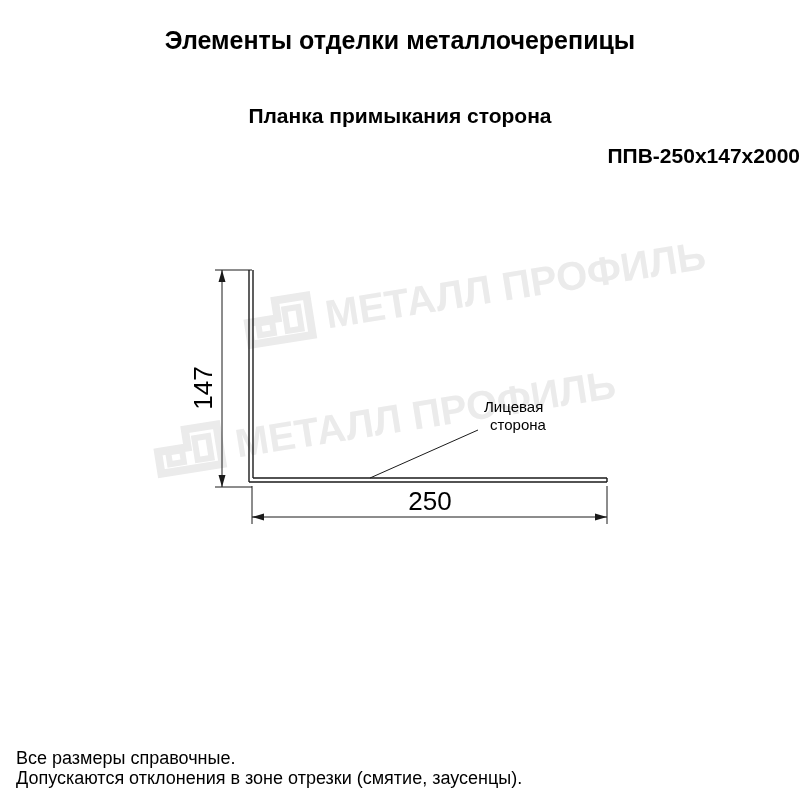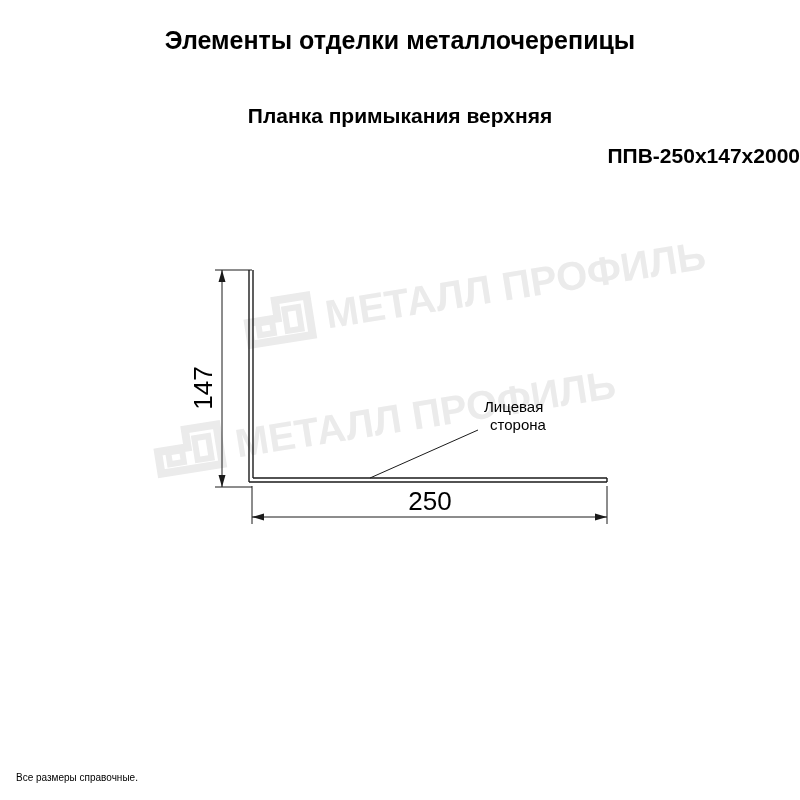--- a/index.html
+++ b/index.html
@@ -61,21 +61,21 @@
     left: 0;
     top: 190px;
     width: 800px;
     height: 400px;
     pointer-events: none;
   }
   .footnotes {
     position: absolute;
     left: 16px;
     bottom: 12px;
-    font-size: 10px;
+    font-size: 18px;
     line-height: 20px;
     color: #000;
   }
   .footnote-line {
     white-space: nowrap;
   }
   .dim-label {
     font-family: "Liberation Sans", sans-serif;
     font-size: 26px;
     fill: #000;
@@ -85,21 +85,21 @@
     font-size: 15px;
     fill: #000;
   }
 </style>
 </head>
 <body>
 
 <div class="page">
 
   <div class="title-main">Элементы отделки металлочерепицы</div>
-  <div class="title-sub">Планка примыкания верхняя</div>
+  <div class="title-sub">Планка примыкания сторона</div>
   <div class="title-code">ППВ-250х147х2000</div>
 
   <svg class="watermark-layer" width="800" height="400" viewBox="0 0 800 400">
     <g transform="translate(248,133) rotate(-9)" opacity="1">
       <g>
         <path d="M0,0 L30,0 L30,-18 L62,-18 L62,22 L0,22 Z" fill="none" stroke="#ebebeb" stroke-width="8"></path>
         <rect x="10" y="2" width="14" height="12" fill="none" stroke="#ebebeb" stroke-width="6"></rect>
         <rect x="38" y="-8" width="14" height="22" fill="none" stroke="#ebebeb" stroke-width="6"></rect>
       </g>
       <text x="78" y="18" font-family="'Liberation Sans', sans-serif" font-size="40" font-weight="bold" fill="#ebebeb">МЕТАЛЛ ПРОФИЛЬ</text>
@@ -140,15 +140,16 @@
     <line x1="252" y1="296" x2="252" y2="334" stroke="#1a1a1a" stroke-width="1"></line>
     <line x1="607" y1="296" x2="607" y2="334" stroke="#1a1a1a" stroke-width="1"></line>
     <line x1="252" y1="327" x2="607" y2="327" stroke="#1a1a1a" stroke-width="1"></line>
     <polygon points="252,327 264,323.5 264,330.5" fill="#1a1a1a"></polygon>
     <polygon points="607,327 595,323.5 595,330.5" fill="#1a1a1a"></polygon>
     <text class="dim-label" x="430" y="320" text-anchor="middle">250</text>
   </svg>
 
   <div class="footnotes">
     <div class="footnote-line">Все размеры справочные.</div>
+    <div class="footnote-line">Допускаются отклонения в зоне отрезки (смятие, заусенцы).</div>
   </div>
 
 </div>
 
 </body></html>

